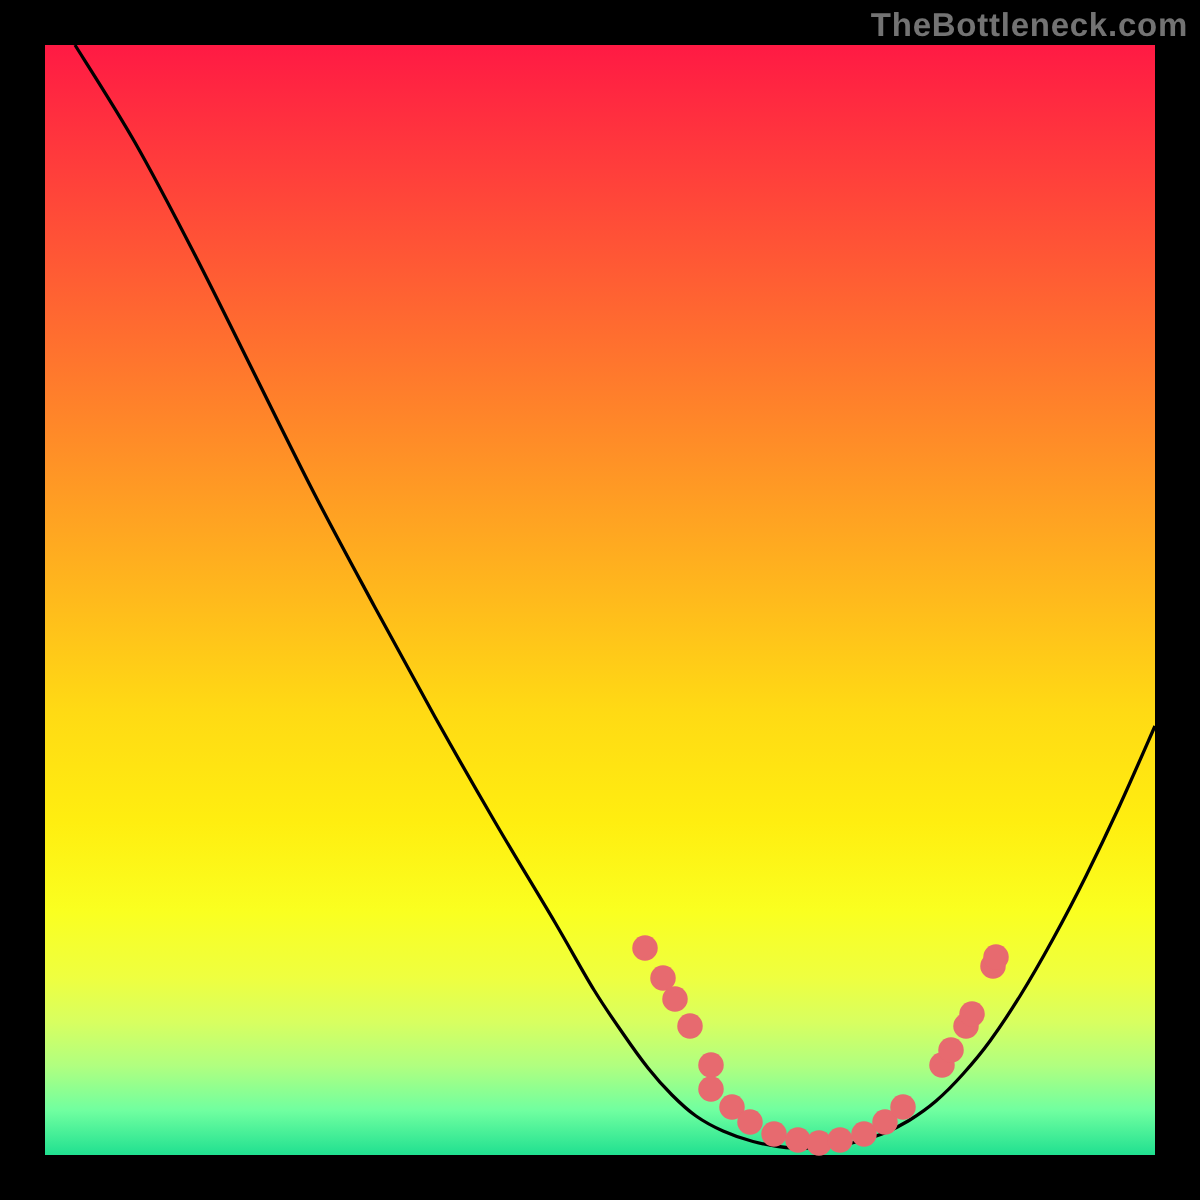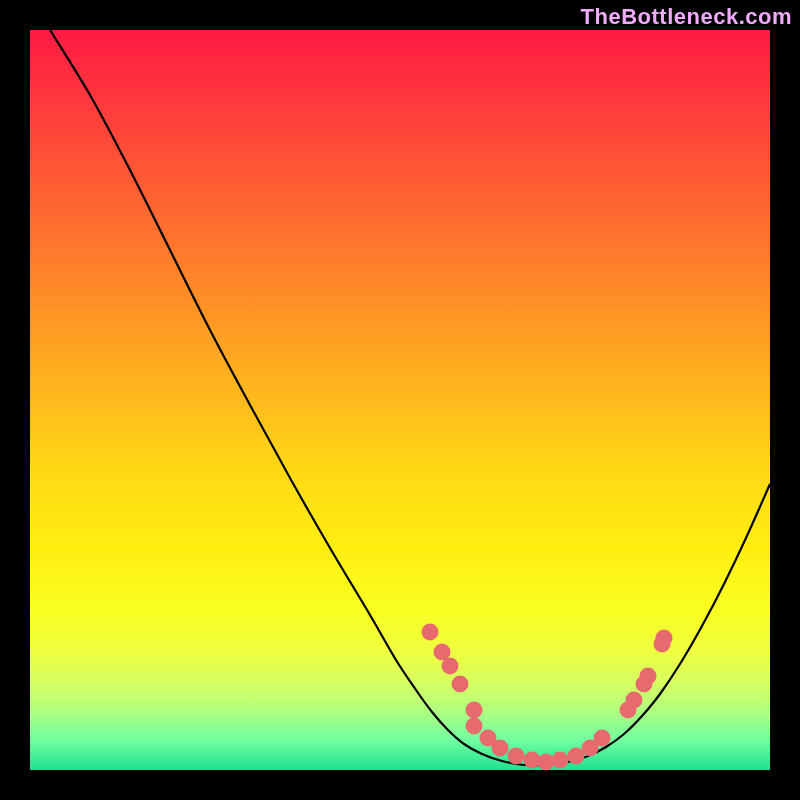--- a/index.html
+++ b/index.html
@@ -34,21 +34,21 @@
       #eeff40 84%,
       #d8ff60 88%,
       #b0ff80 92%,
       #70ffa0 96%,
       #20e090 100%);
   }
   .watermark {
     position: absolute;
     top: 4px;
     right: 8px;
-    color: #f0abfc;
+    color: #737373;
     font-family: Arial, Helvetica, sans-serif;
     font-size: 22px;
     font-weight: bold;
     letter-spacing: 0.5px;
   }
   svg.curve {
     position: absolute;
     left: 0;
     top: 0;
     width: 740px;

